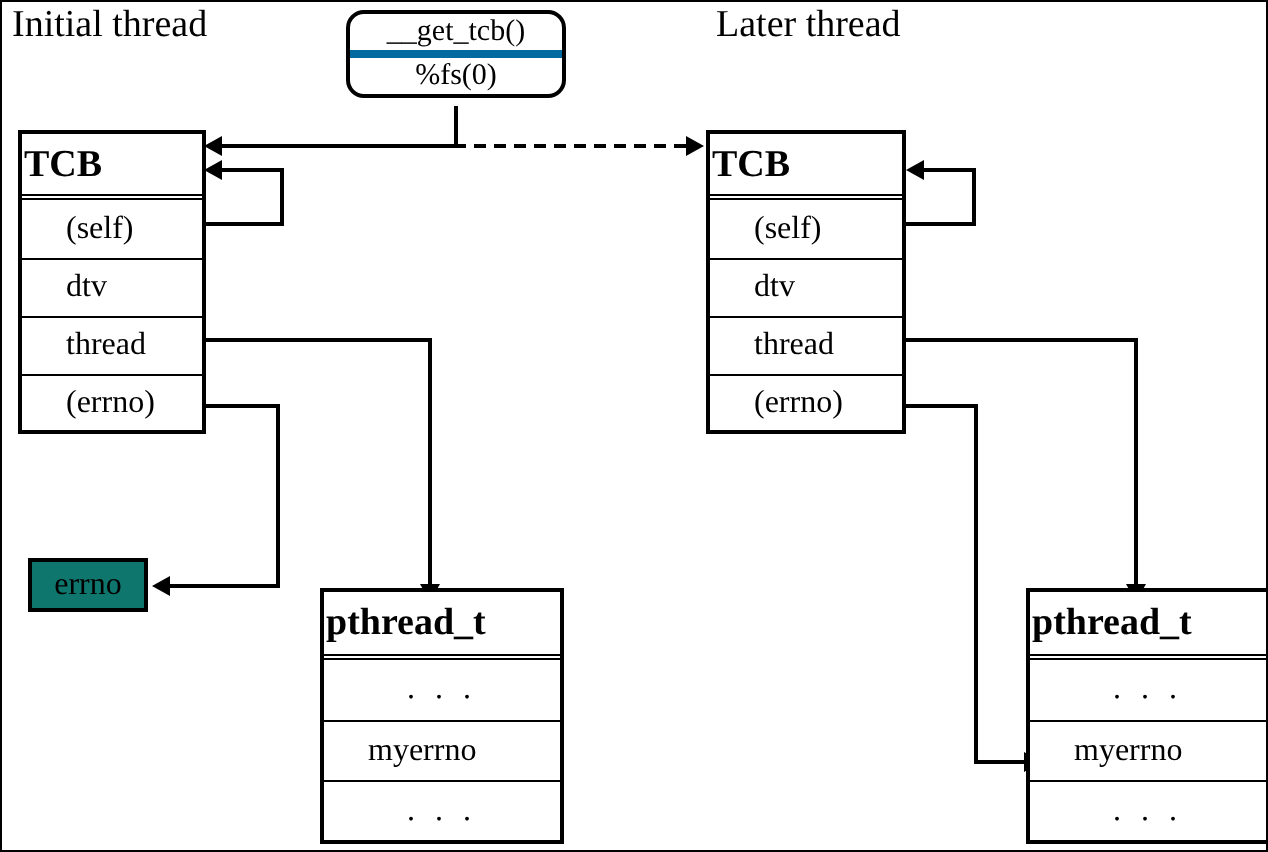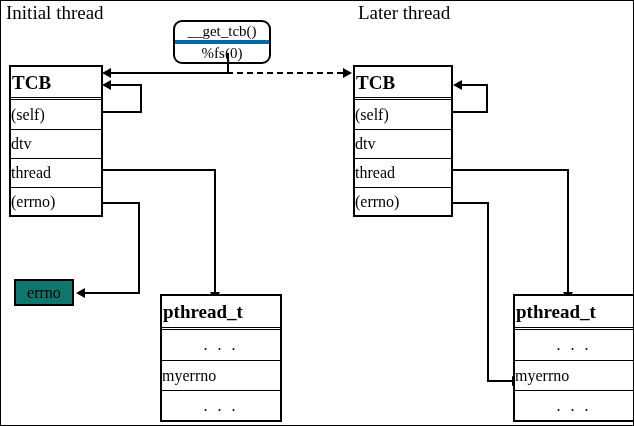--- a/index.html
+++ b/index.html
@@ -48,21 +48,21 @@
     line-height: 19px;
     white-space: nowrap;
     font-weight: bold;
   }
   .struct-row {
     flex: 0 0 auto;
     display: flex;
     align-items: center;
     box-sizing: border-box;
     border-top: 1px solid #000;
-    padding-left: 0;
+    padding-left: 22px;
     font-size: 16px;
     line-height: 16px;
     white-space: nowrap;
   }
   .struct-row.first { border-top: none; }
   .struct-row.center { justify-content: center; padding-left: 0; letter-spacing: 3px; }
 
   
   .plainbox {
     position: absolute;
@@ -140,21 +140,21 @@
 </style>
 </head>
 <body>
 
 <div id="canvas">
 
   <div class="title" style="left:357px; top:2px;">Later thread</div>
 
   <div class="title" style="left:5px; top:2px;">Initial thread</div>
 
-  <div class="callout" style="left:172px; top:19px; width:98px; height:44px;">
+  <div class="callout" style="left:172px; top:4px; width:110px; height:44px;">
     <div class="callout-line">__get_tcb()</div>
     <div class="callout-line bottom">%fs(0)</div>
   </div>
 
   <div class="vline" style="left:226px; top:52px; height:20px;"></div>
 
   <div class="hline" style="left:110px; top:71px; width:118px;"></div>
   <div class="arrow arrow-left" style="left:101px; top:67px;"></div>
 
   <div class="dashline" style="left:226px; top:71px; width:116px;"></div>

